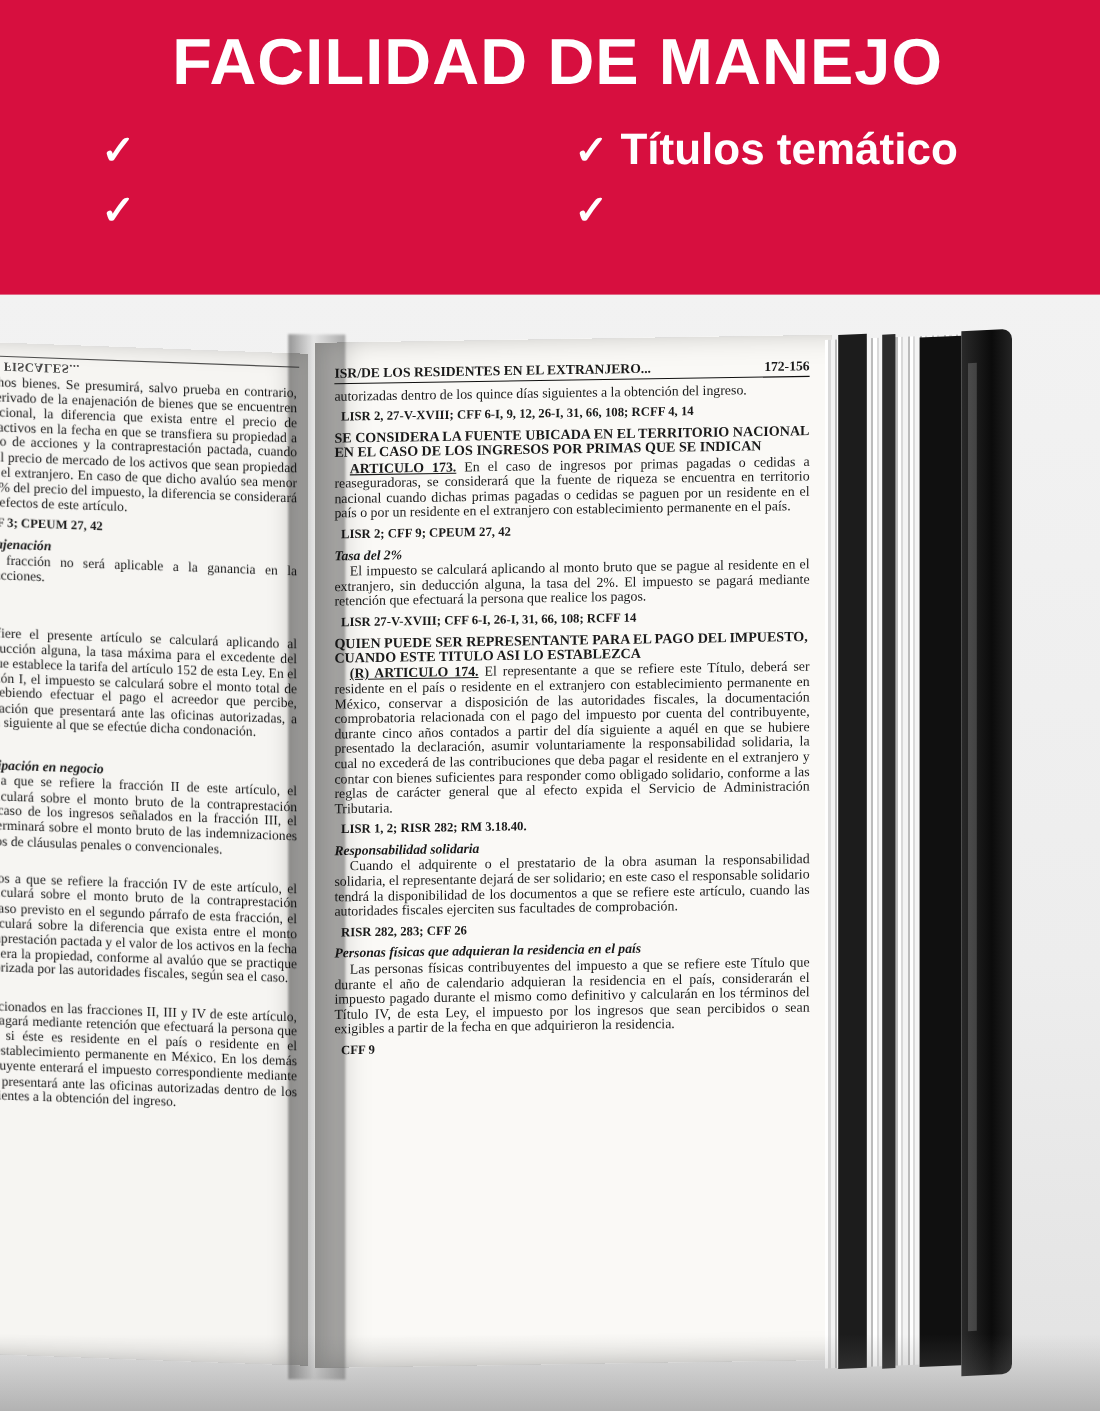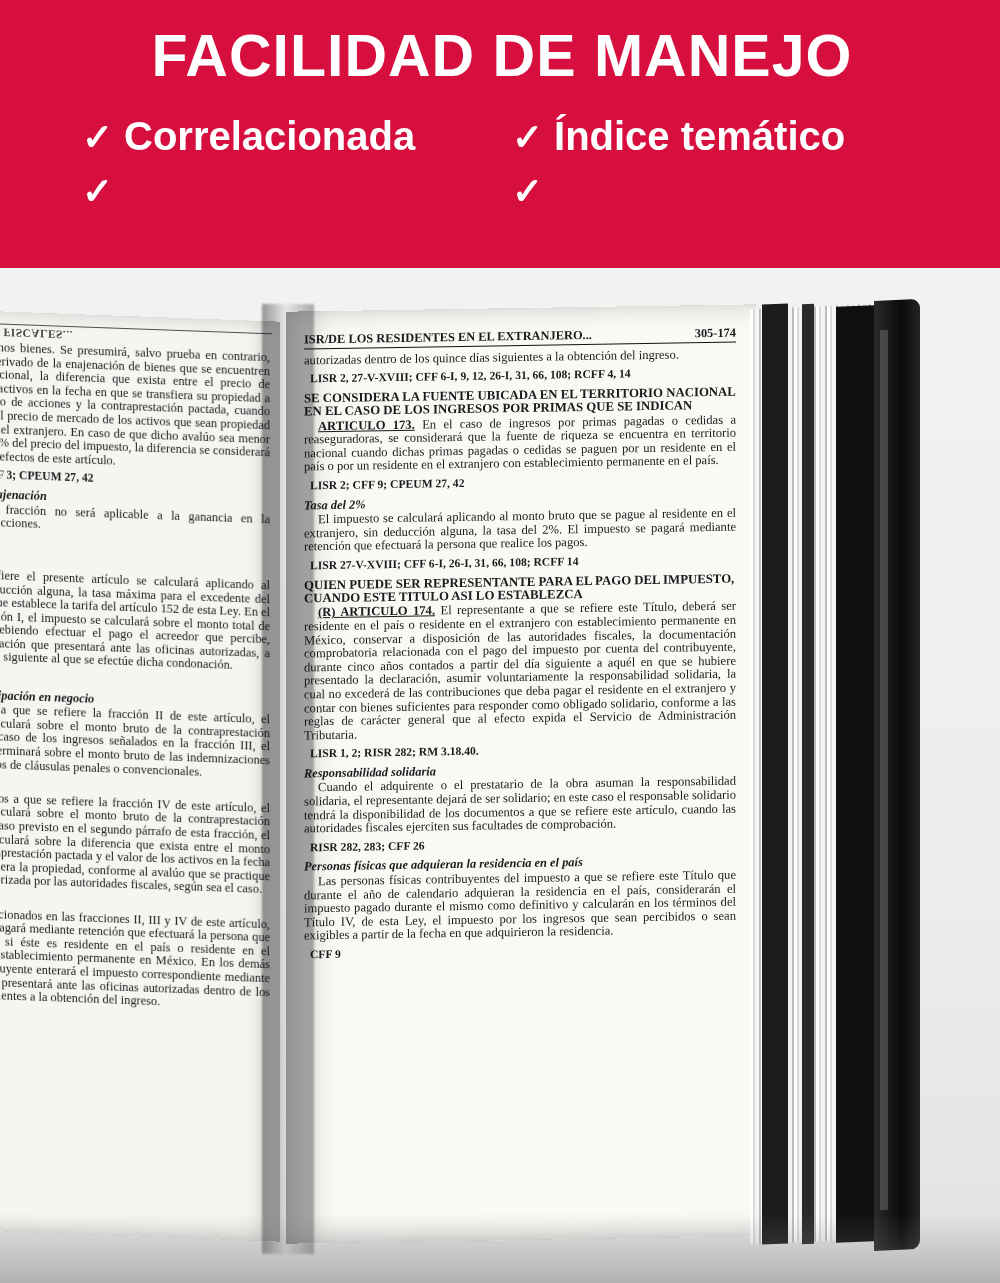--- a/index.html
+++ b/index.html
@@ -17,21 +17,21 @@
 
   
   .banner {
     position: absolute;
     left: 0; top: 0;
     width: 1000px;
     height: 268px;
     background: #d70f3f;
     color: #ffffff;
     box-sizing: border-box;
-    padding: 18px 0 0 4px;
+    padding: 18px 0 0 14px;
   }
   .banner-title {
     text-align: center;
     font-size: 59px;
     font-weight: bold;
     letter-spacing: 1px;
     line-height: 1.05;
     margin-top: 8px;
   }
   .banner-features {
@@ -232,25 +232,24 @@
 </head>
 <body>
 
 <div class="banner">
   <div class="banner-title">FACILIDAD DE MANEJO</div>
 
   <div class="banner-features">
     <div class="feat-row row1">
       <div class="feat feat-a">
         <span class="check">✓</span>
-        <span>Correlacionada</span>
       </div>
       <div class="feat feat-b">
         <span class="check">✓</span>
-        <span>Índice temático</span>
+        <span>Títulos temático</span>
       </div>
     </div>
     <div class="feat-row row2">
       <div class="feat feat-a">
         <span class="check">✓</span>
       </div>
       <div class="feat feat-b">
         <span class="check">✓</span>
       </div>
     </div>
@@ -281,21 +280,21 @@
         <p class="para">ingresos mencionados en las fracciones II, III y IV de este artículo, el impuesto se pagará mediante retención que efectuará la persona que realice el pago si éste es residente en el país o residente en el extranjero con establecimiento permanente en México. En los demás casos, el contribuyente enterará el impuesto correspondiente mediante declaración que presentará ante las oficinas autorizadas dentro de los quince días siguientes a la obtención del ingreso.</p>
       </div>
 
     </div>
 
     <div class="page-right">
       <div class="col ptext">
 
         <div class="hdr-rule">
           <span>ISR/DE LOS RESIDENTES EN EL EXTRANJERO...</span>
-          <span>305-174</span>
+          <span>172-156</span>
         </div>
 
         <p class="para noind">autorizadas dentro de los quince días siguientes a la obtención del ingreso.</p>
         <div class="refs">LISR 2, 27-V-XVIII;   CFF 6-I, 9, 12, 26-I, 31, 66, 108;   RCFF 4, 14</div>
 
         <div class="sectitle">SE CONSIDERA LA FUENTE UBICADA EN EL TERRITORIO NACIONAL EN EL CASO DE LOS INGRESOS POR PRIMAS QUE SE INDICAN</div>
         <p class="para">
           <span class="artnum">ARTICULO 173.</span>
           <span>En el caso de ingresos por primas pagadas o cedidas a reaseguradoras, se considerará que la fuente de riqueza se encuentra en territorio nacional cuando dichas primas pagadas o cedidas se paguen por un residente en el país o por un residente en el extranjero con establecimiento permanente en el país.</span>
         </p>

